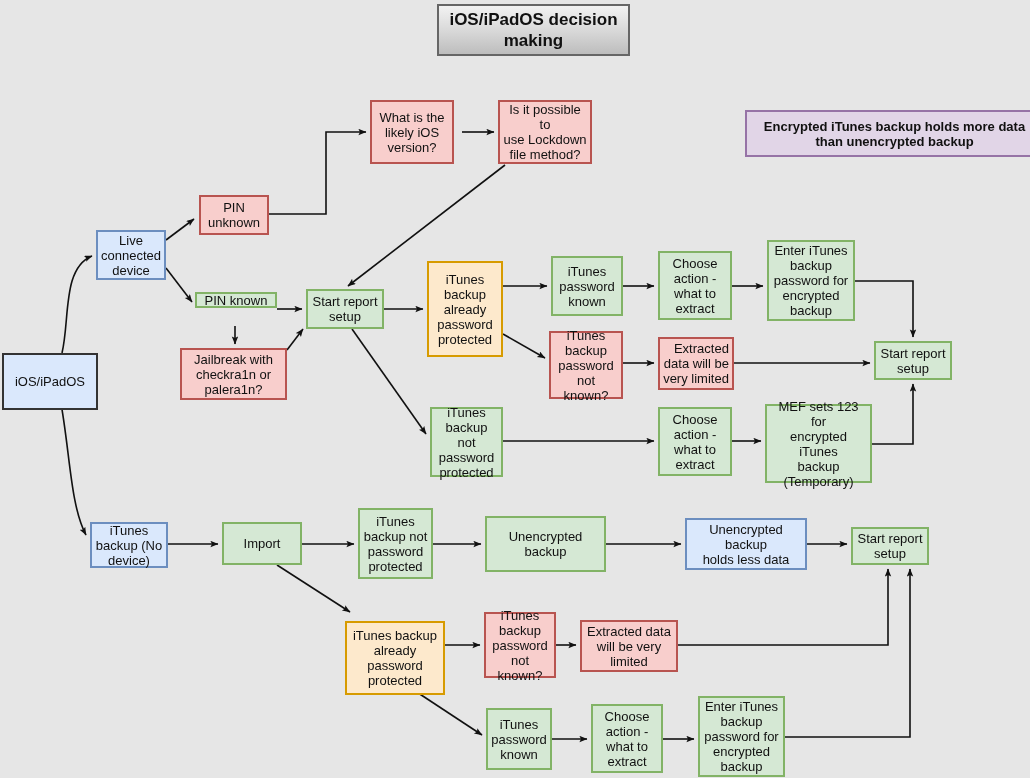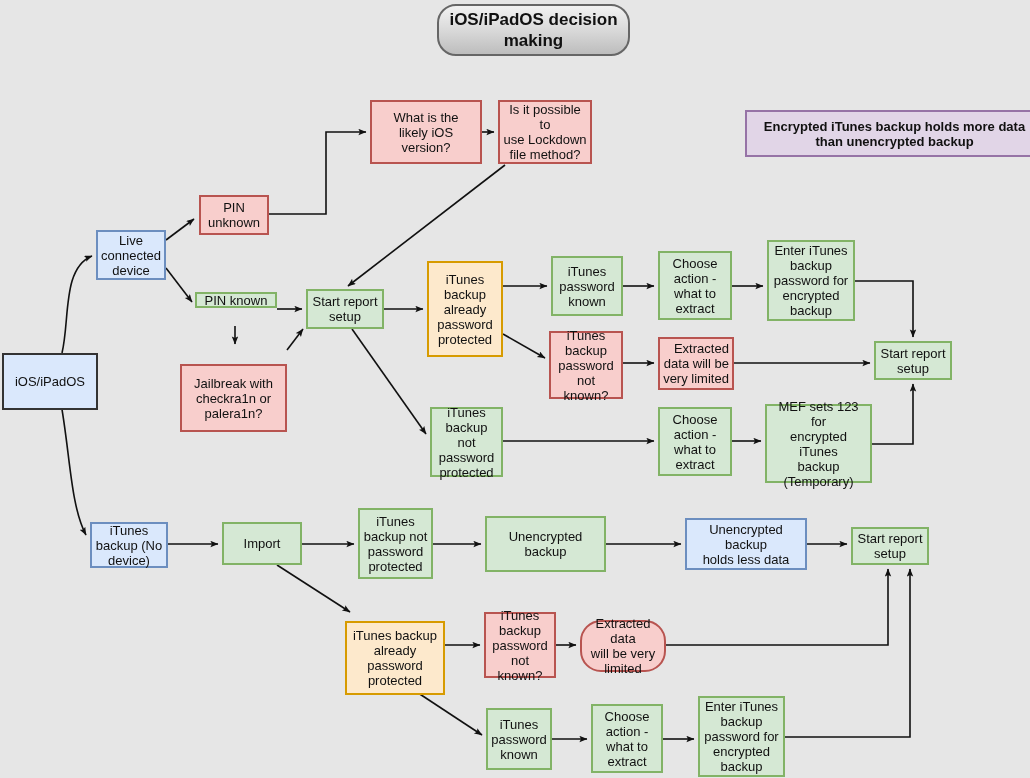--- a/index.html
+++ b/index.html
@@ -27,21 +27,21 @@
   }
   .n-green {background:#d5e8d4;border-color:#82b366;}
   .n-red   {background:#f8cecc;border-color:#b85450;}
   .n-blue  {background:#dae8fc;border-color:#6c8ebf;}
   .n-orange{background:#fde9cc;border-color:#d79b00;}
   .n-purple{background:#e1d5e7;border-color:#9673a6;}
   .n-dark  {background:#dae8fc;border-color:#333333;}
   .n-title {
     background:linear-gradient(to bottom,#f2f2f2 0%, #dcdcdc 45%, #bdbdbd 100%);
     border-color:#666666;
-    font-weight:bold;font-size:17px;line-height:21px;border-radius:19px;
+    font-weight:bold;font-size:17px;line-height:21px;
   }
   .n-purple{font-weight:bold;}
 </style>
 </head>
 <body>
 
 <div id="canvas">
 
   <svg id="edges" viewBox="0 0 1030 778">
     <defs>
@@ -128,24 +128,24 @@
 making</div>
       <div class="node n-purple" style="left: 729px; top: 110px; width: 299px; height: 47px; margin-left: 16px;">Encrypted iTunes backup holds more data
 than unencrypted backup</div>
       <div class="node n-dark" style="left: 2px; top: 353px; width: 96px; height: 57px;">iOS/iPadOS</div>
       <div class="node n-blue" style="left: 96px; top: 230px; width: 70px; height: 50px;">Live
 connected
 device</div>
       <div class="node n-red" style="left: 199px; top: 195px; width: 70px; height: 40px;">PIN
 unknown</div>
       <div class="node n-green" style="left: 195px; top: 292px; width: 82px; height: 16px;">PIN known</div>
-      <div class="node n-red" style="left: 180px; top: 348px; width: 107px; height: 68px; margin-top: 16px;">Jailbreak with
+      <div class="node n-red" style="left: 180px; top: 348px; width: 107px; height: 52px;">Jailbreak with
 checkra1n or
 palera1n?</div>
-      <div class="node n-red" style="left: 370px; top: 100px; width: 112px; height: 64px;">What is the
+      <div class="node n-red" style="left: 370px; top: 100px; width: 84px; height: 64px;">What is the
 likely iOS
 version?</div>
       <div class="node n-red" style="left: 498px; top: 100px; width: 94px; height: 64px;">Is it possible to
 use Lockdown
 file method?</div>
       <div class="node n-green" style="left: 306px; top: 289px; width: 78px; height: 40px;">Start report
 setup</div>
       <div class="node n-orange" style="left: 427px; top: 261px; width: 76px; height: 96px;">iTunes
 backup
 already
@@ -198,21 +198,21 @@
       <div class="node n-green" style="left: 851px; top: 527px; width: 78px; height: 38px;">Start report
 setup</div>
       <div class="node n-orange" style="left: 345px; top: 607px; width: 100px; height: 74px; margin-top: 14px;">iTunes backup
 already
 password
 protected</div>
       <div class="node n-red" style="left: 484px; top: 612px; width: 72px; height: 66px;">iTunes
 backup
 password
 not known?</div>
-      <div class="node n-red" style="left: 580px; top: 620px; width: 86px; height: 52px; border-radius: 21px;">Extracted data
+      <div class="node n-red" style="left: 580px; top: 620px; width: 98px; height: 52px;">Extracted data
 will be very
 limited</div>
       <div class="node n-green" style="left: 486px; top: 708px; width: 66px; height: 62px;">iTunes
 password
 known</div>
       <div class="node n-green" style="left: 591px; top: 704px; width: 72px; height: 69px;">Choose
 action -
 what to
 extract</div>
       <div class="node n-green" style="left: 698px; top: 696px; width: 87px; height: 81px;">Enter iTunes

